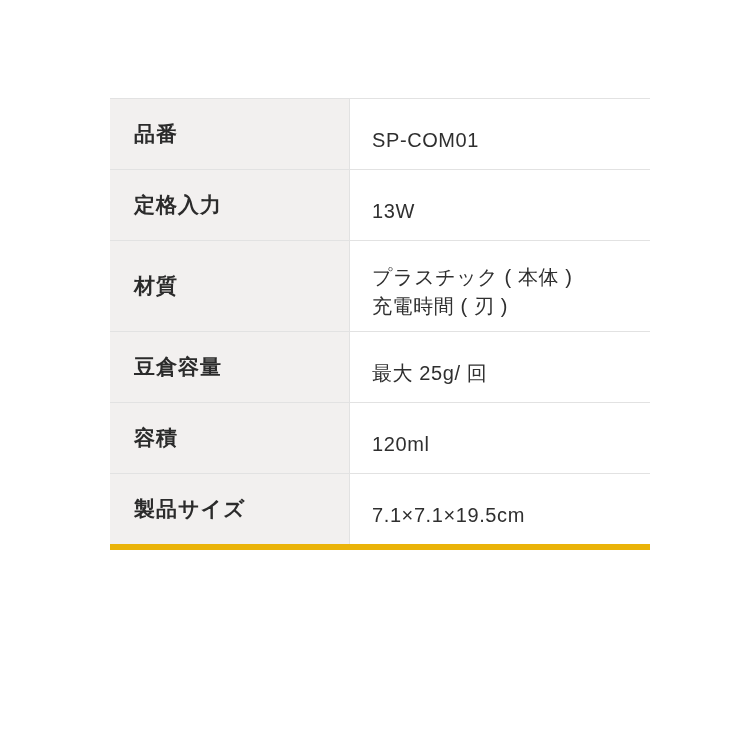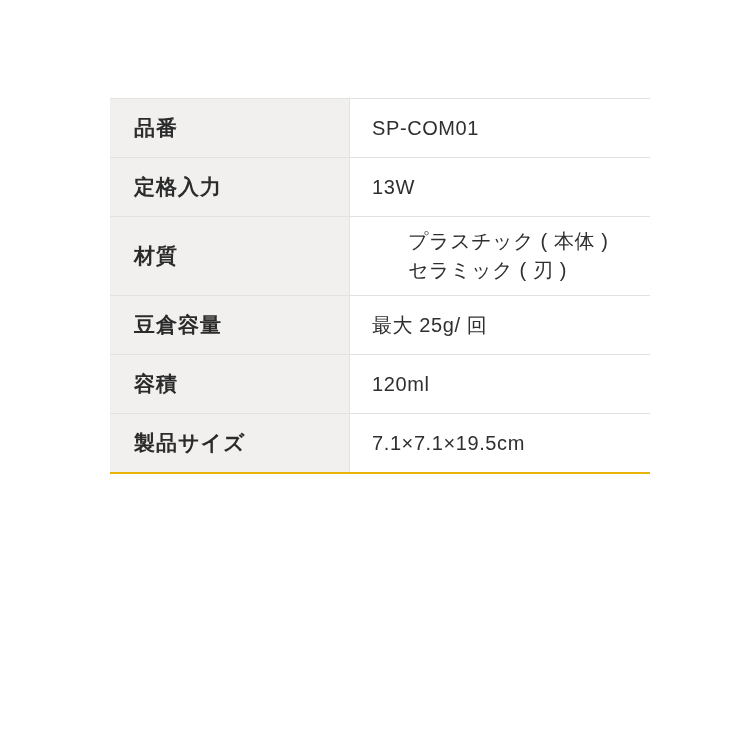--- a/index.html
+++ b/index.html
@@ -27,21 +27,21 @@
   }
   table.spec-table {
     border-collapse: collapse;
     width: 540px;
     table-layout: fixed;
   }
   table.spec-table tr {
     border-top: 1px solid #e2e2e2;
   }
   table.spec-table tr:last-child {
-    border-bottom: 2px solid #eab308;
+    border-bottom: 6px solid #eab308;
     margin-left: 26px;
   }
   table.spec-table th {
     width: 215px;
     background: #f2f0ef;
     color: #2b2b2b;
     font-size: 21px;
     font-weight: bold;
     text-align: left;
     padding: 0 0 0 24px;
@@ -50,32 +50,31 @@
     border-right: 1px solid #e2e2e2;
     letter-spacing: 1px;
     line-height: 1.35;
   }
   table.spec-table td {
     background: #ffffff;
     color: #2f2f2f;
     font-size: 20px;
     font-weight: normal;
     text-align: left;
-    padding: 0 0 0 22px;
+    padding: 12px 0 0 22px;
     height: 58px;
     vertical-align: middle;
     letter-spacing: 0.6px;
     line-height: 1.45;
   }
   tr.tall th, tr.tall td {
     height: 78px;
   }
   td .multiline-row {
     display: block;
-    margin-left: 36px;
   }
 </style>
 </head>
 <body>
 
 <div class="page">
   <div class="spec-table-wrap">
     <table class="spec-table">
       <tbody>
         <tr>
@@ -83,21 +82,21 @@
           <td>SP-COM01</td>
         </tr>
         <tr>
           <th>定格入力</th>
           <td>13W</td>
         </tr>
         <tr class="tall">
           <th>材質</th>
           <td>
             <span class="multiline-row">プラスチック ( 本体 )</span>
-            <span class="multiline-row">セラミック ( 刃 )</span>
+            <span class="multiline-row">充電時間 ( 刃 )</span>
           </td>
         </tr>
         <tr>
           <th>豆倉容量</th>
           <td>最大 25g/ 回</td>
         </tr>
         <tr>
           <th>容積</th>
           <td>120ml</td>
         </tr>

